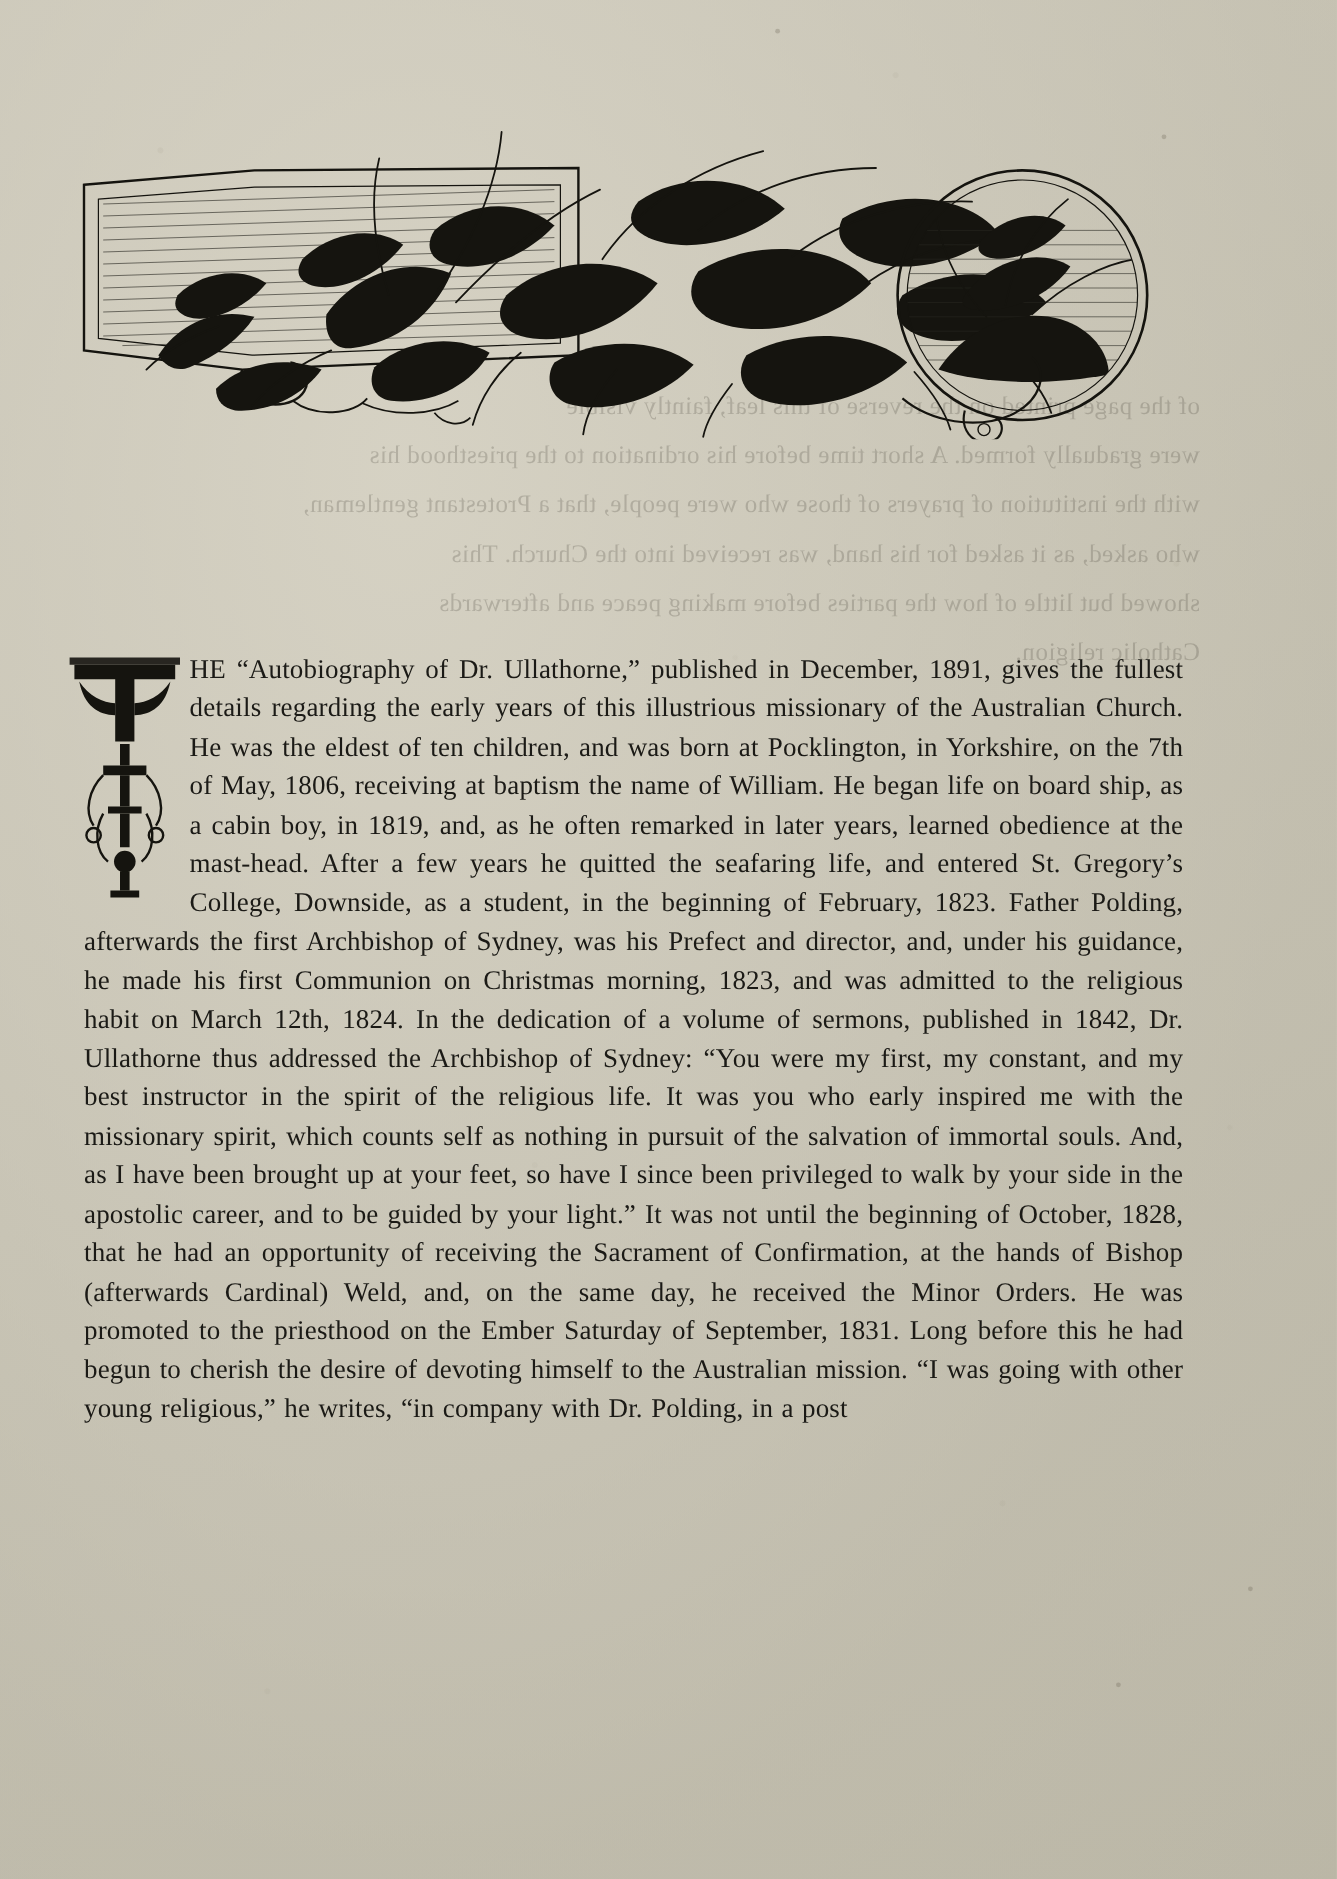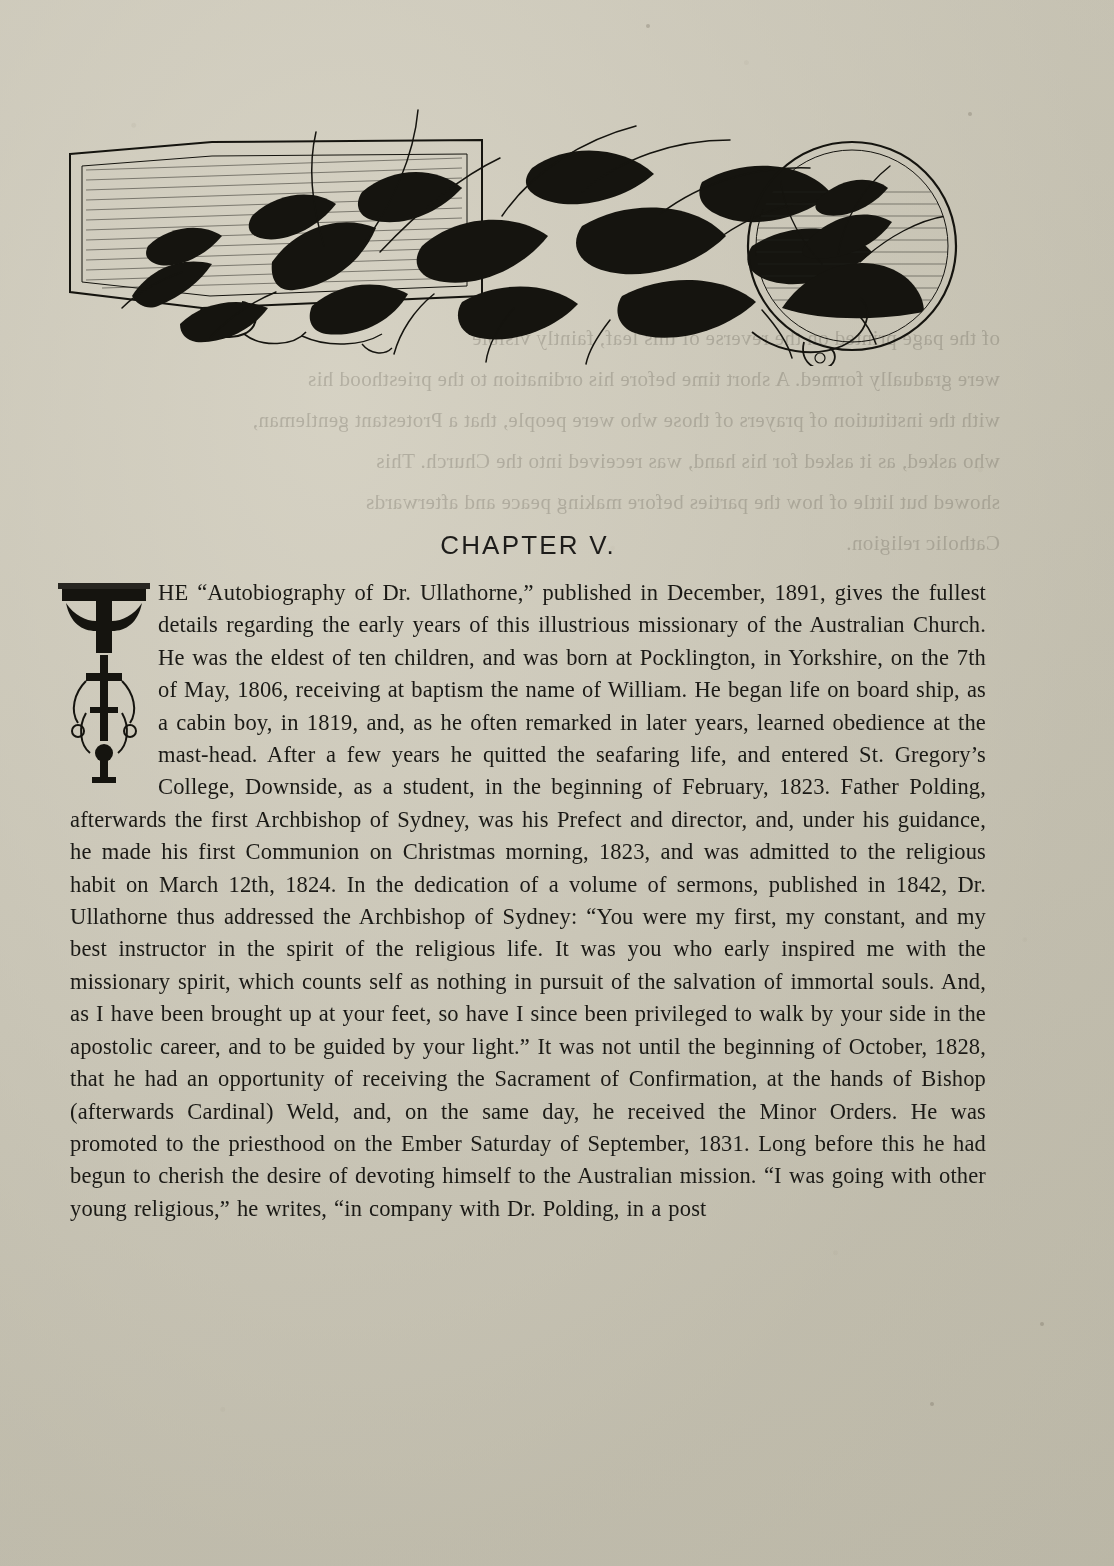--- a/index.html
+++ b/index.html
@@ -229,21 +229,20 @@
 
       <g fill="none" stroke="#15140f" stroke-width="1.4">
         <path d="M240 240 C266 252 300 250 320 238"></path>
         <path d="M300 248 C308 258 322 260 330 252"></path>
       </g>
     </svg>
   </div>
 
   <div class="content">
 
-    <div class="chapter-label">CHAPTER V.</div>
 
 
     <div class="body-text">
       <span class="dropcap-wrap">
         <svg viewBox="0 0 96 208" xmlns="http://www.w3.org/2000/svg" aria-hidden="true">
           <g fill="#15140f">
 
             <path d="M6 8 L90 8 L90 20 L56 20 L56 72 L40 72 L40 20 L6 20 Z"></path>
             <path d="M2 2 L94 2 L94 8 L2 8 Z" opacity="0.9"></path>
             <path d="M10 22 C18 34 30 40 40 40 L40 50 C26 50 14 42 10 22 Z"></path>

